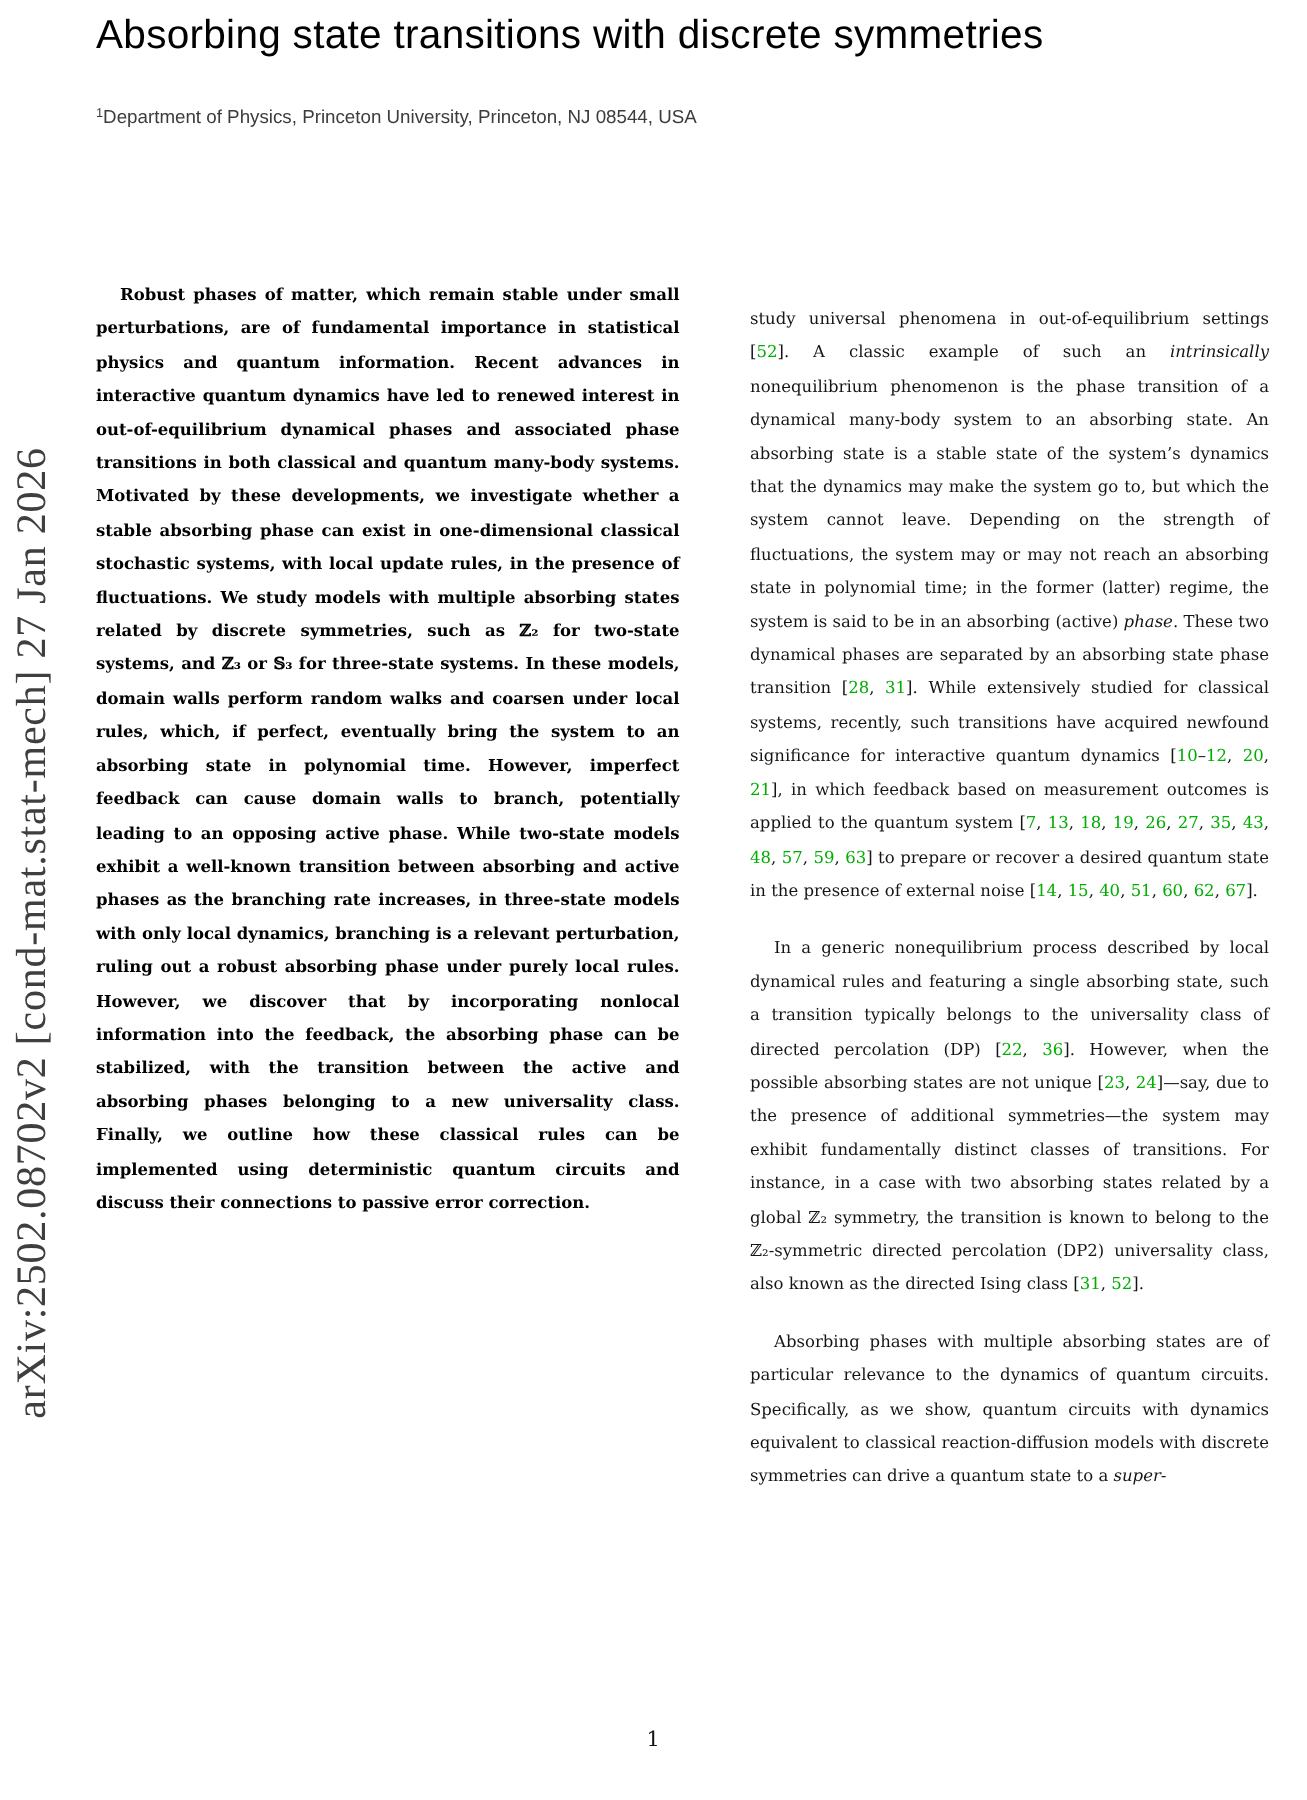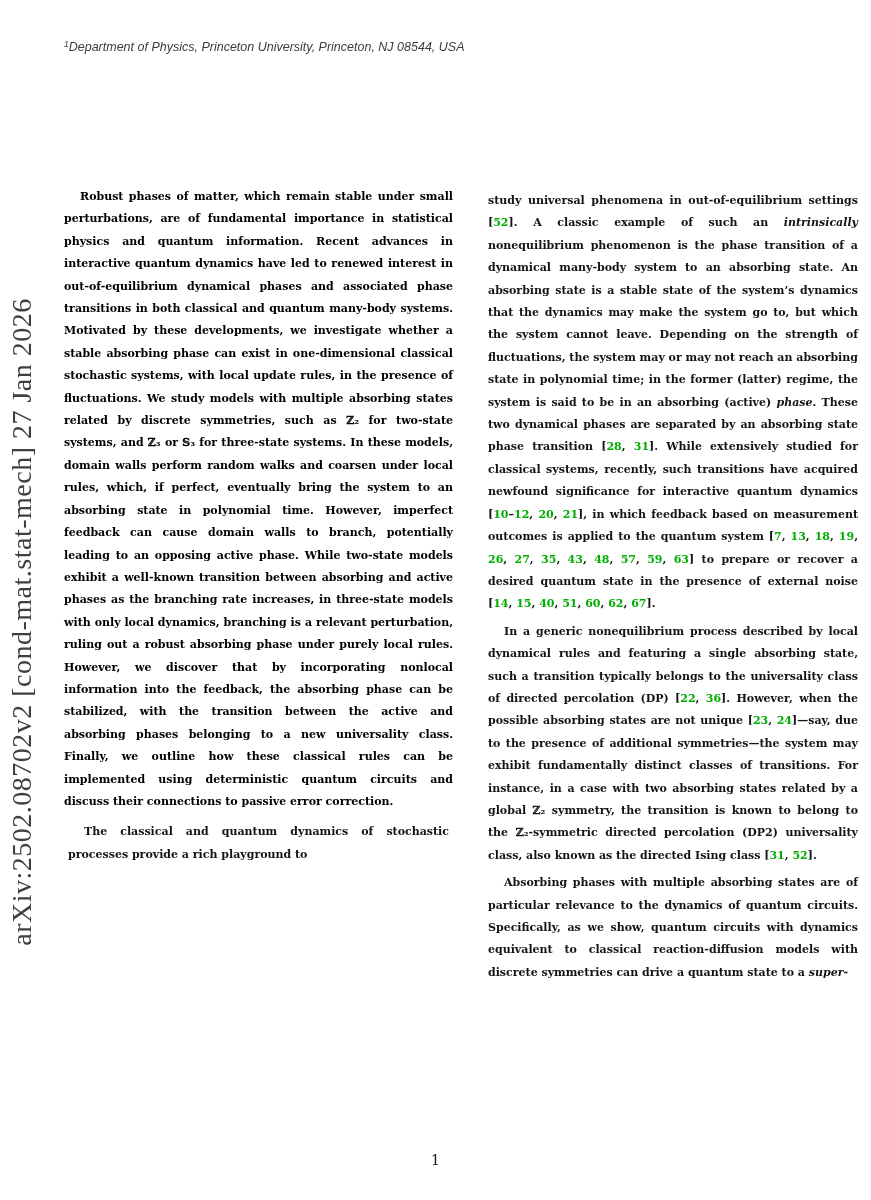--- a/index.html
+++ b/index.html
@@ -38,21 +38,20 @@
   .authors-line {
     margin-top: 18px;
     font-size: 15px;
     color: #101010;
   }
   .affiliations {
     margin-top: 28px;
     font-size: 12.5px;
     line-height: 23px;
     color: #3c3c3c;
-    font-style: italic;
   }
   .sup {
     font-size: 0.68em;
     position: relative;
     top: -0.45em;
   }
   .col {
     position: absolute;
     top: 186px;
     text-align: justify;
@@ -60,21 +59,21 @@
     line-height: 22.4px;
   }
   .col-left  { left: 64px;  width: 389px; }
   .col-right { left: 484px; width: 378px; }
   .abstract {
     font-weight: bold;
     color: #000;
     text-indent: 16px;
     margin-bottom: 8px;
   }
-  .para { margin: 4px; font-weight: bold; }
+  .para { margin: 16px; }
   .para + .para { margin-top: 5px; }
   .para.indent { text-indent: 16px; }
   .it { font-style: italic; }
   .cite { color: var(--cite-color, #00ad00); }
   .page-footer {
     position: absolute;
     left: 0;
     top: 1152px;
     width: 871px;
     text-align: center;
@@ -83,30 +82,28 @@
   }
 </style>
 </head>
 <body>
 
 <div class="arxiv-stamp">
   <span>arXiv:2502.08702v2 [cond-mat.stat-mech] 27 Jan 2026</span>
 </div>
 
 <div class="paper-header">
+  <h1 class="paper-title">Absorbing state transitions with discrete symmetries</h1>
   <div class="affiliations">
     <div class="affil"><span class="sup">1</span><span>Department of Physics, Princeton University, Princeton, NJ 08544, USA</span></div>
   </div>
 </div>
 
 <div class="col col-left">
   <p class="abstract">Robust phases of matter, which remain stable under small perturbations, are of fundamental importance in statistical physics and quantum information. Recent advances in interactive quantum dynamics have led to renewed interest in out-of-equilibrium dynamical phases and associated phase transitions in both classical and quantum many-body systems. Motivated by these developments, we investigate whether a stable absorbing phase can exist in one-dimensional classical stochastic systems, with local update rules, in the presence of fluctuations. We study models with multiple absorbing states related by discrete symmetries, such as ℤ₂ for two-state systems, and ℤ₃ or 𝕊₃ for three-state systems. In these models, domain walls perform random walks and coarsen under local rules, which, if perfect, eventually bring the system to an absorbing state in polynomial time. However, imperfect feedback can cause domain walls to branch, potentially leading to an opposing active phase. While two-state models exhibit a well-known transition between absorbing and active phases as the branching rate increases, in three-state models with only local dynamics, branching is a relevant perturbation, ruling out a robust absorbing phase under purely local rules. However, we discover that by incorporating nonlocal information into the feedback, the absorbing phase can be stabilized, with the transition between the active and absorbing phases belonging to a new universality class. Finally, we outline how these classical rules can be implemented using deterministic quantum circuits and discuss their connections to passive error correction.</p>
-  <div>
-      <p class="para indent"><span>The classical and quantum dynamics of stochastic processes provide a rich playground to</span></p>
-    </div>
 </div>
 
 <div class="col col-right">
   <div>
       <p class="para"><span>study universal phenomena in out-of-equilibrium settings [</span><span class="cite">52</span><span>]. A classic example of such an </span><span class="it">intrinsically</span><span> nonequilibrium phenomenon is the phase transition of a dynamical many-body system to an absorbing state. An absorbing state is a stable state of the system’s dynamics that the dynamics may make the system go to, but which the system cannot leave. Depending on the strength of fluctuations, the system may or may not reach an absorbing state in polynomial time; in the former (latter) regime, the system is said to be in an absorbing (active) </span><span class="it">phase</span><span>. These two dynamical phases are separated by an absorbing state phase transition [</span><span class="cite">28</span><span>, </span><span class="cite">31</span><span>]. While extensively studied for classical systems, recently, such transitions have acquired newfound significance for interactive quantum dynamics [</span><span class="cite">10</span><span>–</span><span class="cite">12</span><span>, </span><span class="cite">20</span><span>, </span><span class="cite">21</span><span>], in which feedback based on measurement outcomes is applied to the quantum system [</span><span class="cite">7</span><span>, </span><span class="cite">13</span><span>, </span><span class="cite">18</span><span>, </span><span class="cite">19</span><span>, </span><span class="cite">26</span><span>, </span><span class="cite">27</span><span>, </span><span class="cite">35</span><span>, </span><span class="cite">43</span><span>, </span><span class="cite">48</span><span>, </span><span class="cite">57</span><span>, </span><span class="cite">59</span><span>, </span><span class="cite">63</span><span>] to prepare or recover a desired quantum state in the presence of external noise [</span><span class="cite">14</span><span>, </span><span class="cite">15</span><span>, </span><span class="cite">40</span><span>, </span><span class="cite">51</span><span>, </span><span class="cite">60</span><span>, </span><span class="cite">62</span><span>, </span><span class="cite">67</span><span>].</span></p>
       <p class="para indent"><span>In a generic nonequilibrium process described by local dynamical rules and featuring a single absorbing state, such a transition typically belongs to the universality class of directed percolation (DP) [</span><span class="cite">22</span><span>, </span><span class="cite">36</span><span>]. However, when the possible absorbing states are not unique [</span><span class="cite">23</span><span>, </span><span class="cite">24</span><span>]—say, due to the presence of additional symmetries—the system may exhibit fundamentally distinct classes of transitions. For instance, in a case with two absorbing states related by a global ℤ₂ symmetry, the transition is known to belong to the ℤ₂-symmetric directed percolation (DP2) universality class, also known as the directed Ising class [</span><span class="cite">31</span><span>, </span><span class="cite">52</span><span>].</span></p>
       <p class="para indent"><span>Absorbing phases with multiple absorbing states are of particular relevance to the dynamics of quantum circuits. Specifically, as we show, quantum circuits with dynamics equivalent to classical reaction-diffusion models with discrete symmetries can drive a quantum state to a </span><span class="it">super-</span></p>
     </div>
 </div>
 

